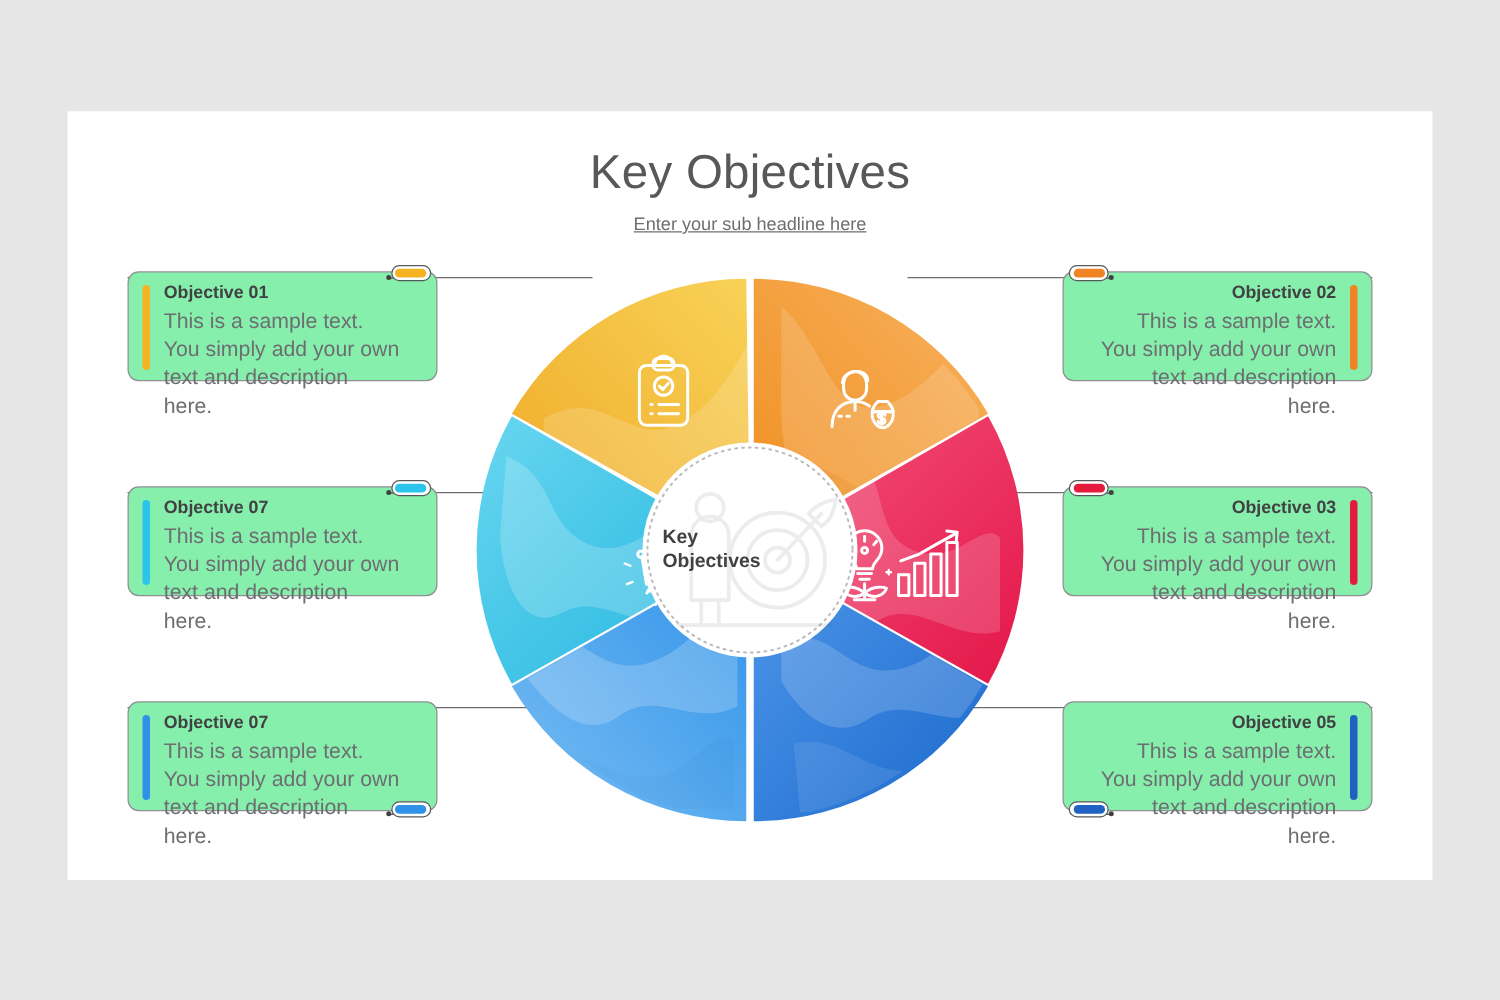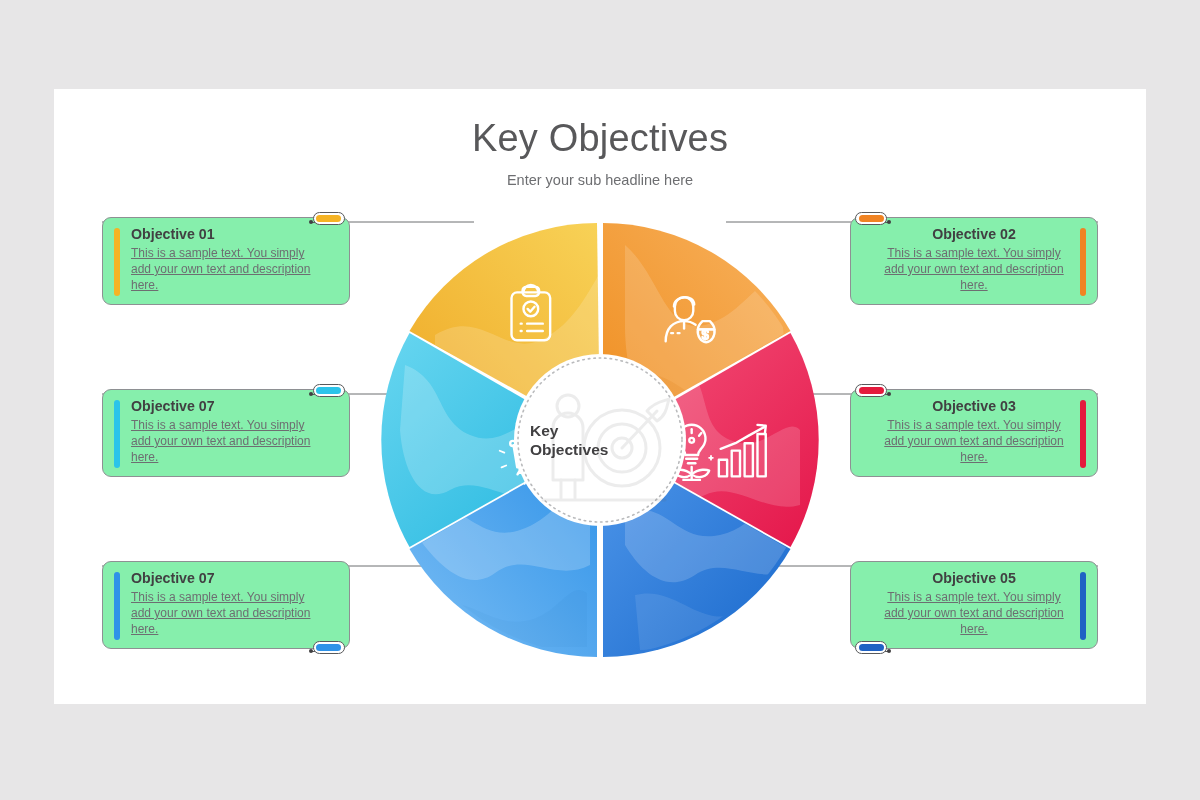--- a/index.html
+++ b/index.html
@@ -19,21 +19,21 @@
   
   .title{
     position:absolute;left:0;top:28px;width:100%;
     text-align:center;
     font-size:38px;font-weight:400;color:#58585a;
     letter-spacing:.2px;
   }
   .subtitle{
     position:absolute;left:0;top:83px;width:100%;
     text-align:center;
-    font-size:14.5px;color:#6d6e71;
+    font-size:14.5px;color:#6d6e71;text-decoration:underline;
   }
 
   
   .lines{position:absolute;left:0;top:0;width:1092px;height:615px;}
 
   
   .wheel{
     position:absolute;left:321px;top:126px;width:450px;height:450px;
   }
   .wheel svg{display:block;}
@@ -57,30 +57,29 @@
     box-sizing:border-box;
   }
   .bar{
     position:absolute;top:10px;width:6px;height:68px;border-radius:3px;
   }
   .card.left .bar{left:11px;}
   .card.right .bar{right:11px;}
 
   .ctext{position:absolute;top:8px;width:190px;}
   .card.left .ctext{left:28px;text-align:left;}
-  .card.right .ctext{right:28px;text-align:center;}
+  .card.right .ctext{right:28px;text-align:right;}
 
   .chead{
     font-size:14.2px;font-weight:bold;color:#414042;
     margin:0 0 3px 0;line-height:1.2;
   }
   .cbody{
-    font-size:12px;color:#6d6e71;line-height:1.33;
+    font-size:17px;color:#6d6e71;line-height:1.33;
     margin:0;
-    text-decoration:underline;
   }
 
   
   .pill{
     position:absolute;width:40px;height:13px;
   }
   .pill .outline{
     position:absolute;left:8px;top:0;width:32px;height:13px;
     border:1px solid #58595b;border-radius:7px;box-sizing:border-box;
     background:#fff;

